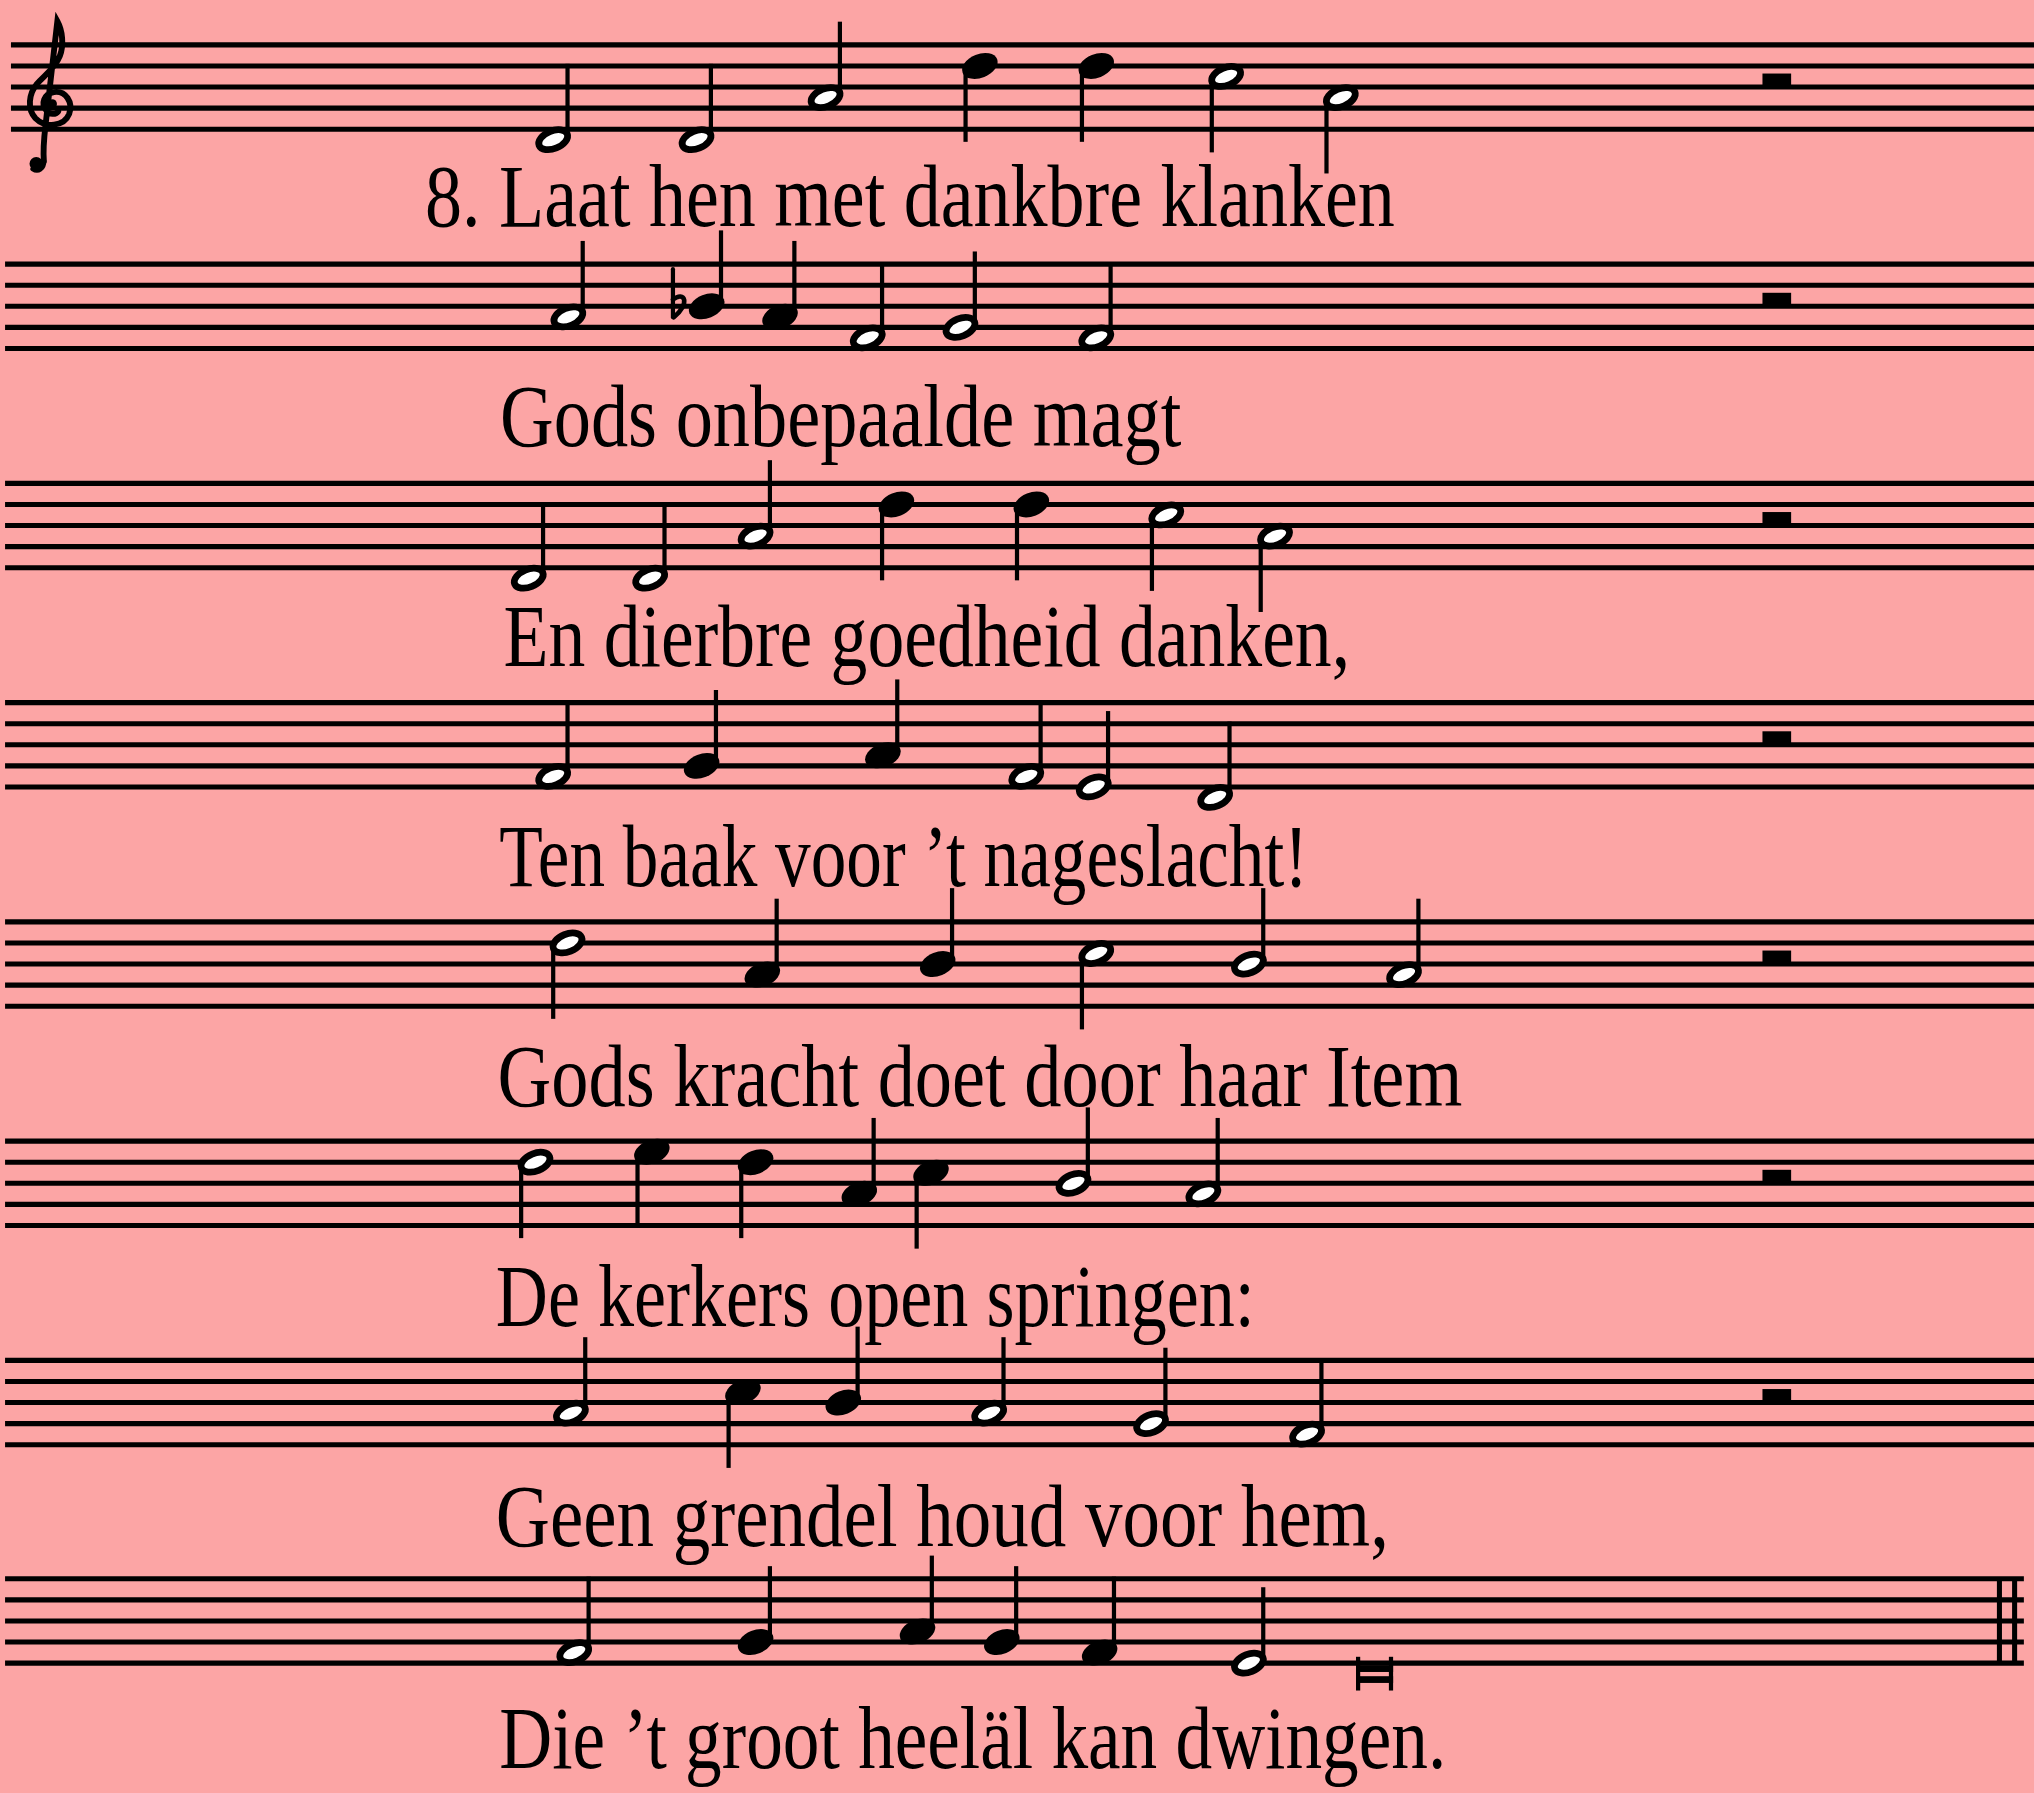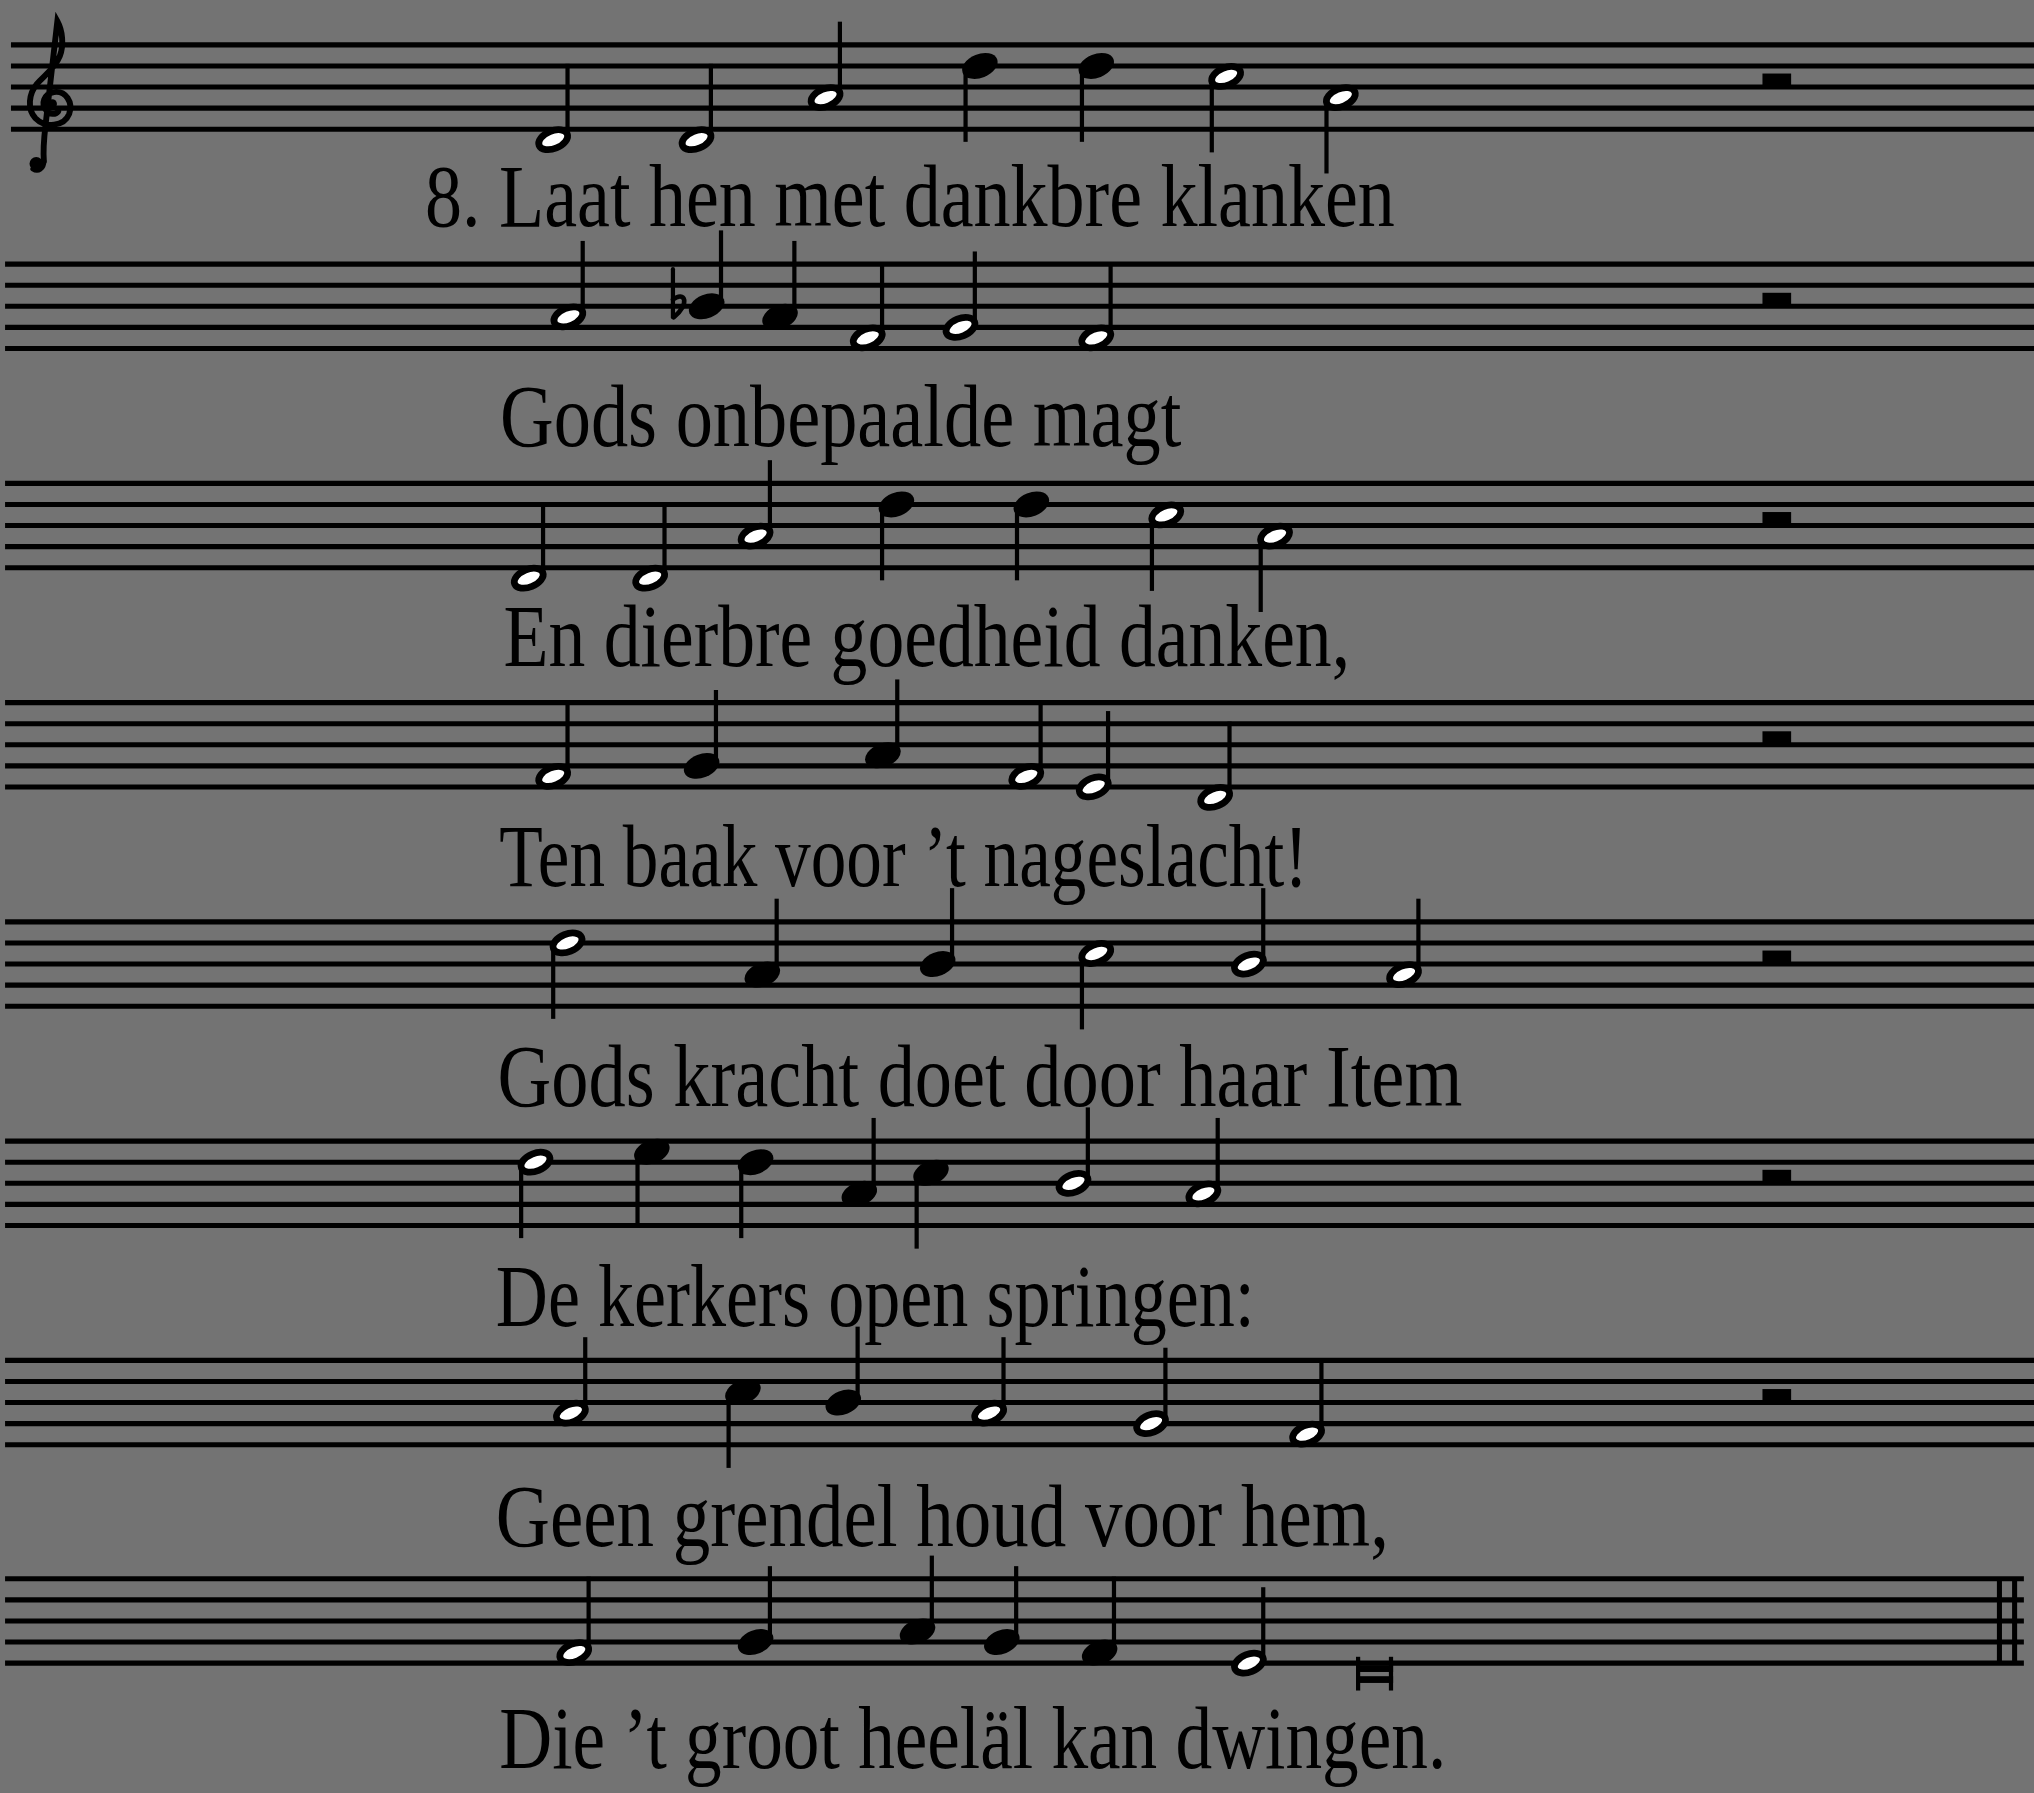--- a/index.html
+++ b/index.html
@@ -1,16 +1,16 @@
 <!DOCTYPE html>
 <html style="font-size:13.5px"><head>
 <meta charset="utf-8">
 <style>
   html,body{margin:0;padding:0;background:#ffffff;}
-  .sheet{position:relative;width:2034px;height:1794px;background:#737373;overflow:hidden;}
+  .sheet{position:relative;width:2034px;height:1794px;background:#fca5a5;overflow:hidden;}
   svg{display:block;}
   .lyric{
     font-family:"Liberation Serif","DejaVu Serif",serif;
     font-size:106px;
     fill:#000000;
   }
 </style>
 </head>
 <body>
 

